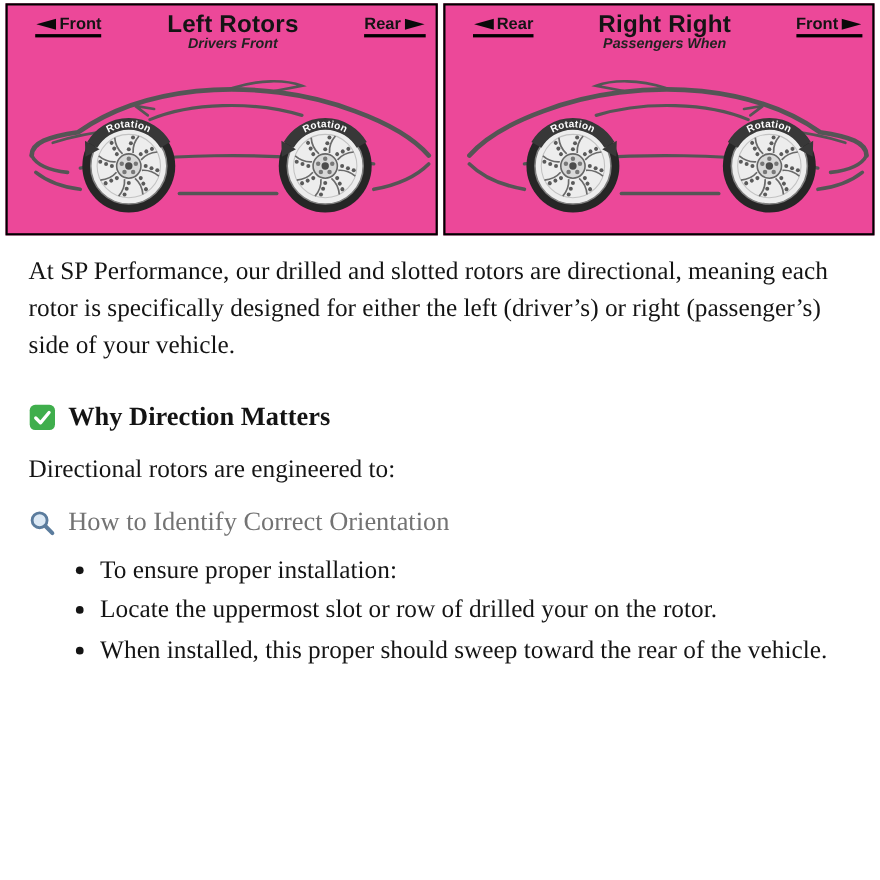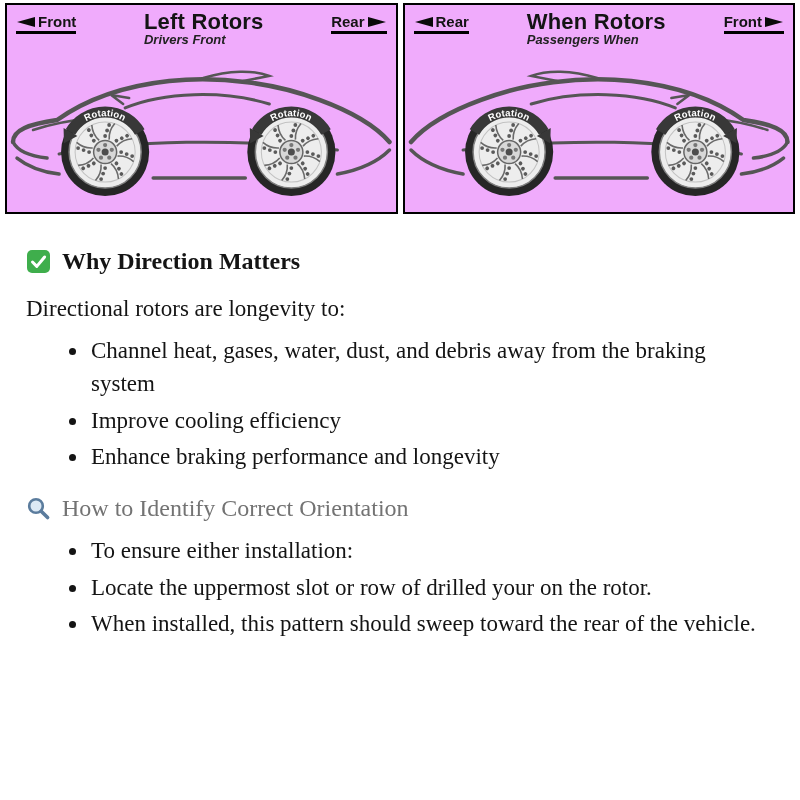--- a/index.html
+++ b/index.html
@@ -1,41 +1,41 @@
 <!DOCTYPE html>
 <html><head>
 <meta charset="utf-8">
 <style>
   * { margin:0; padding:0; box-sizing:border-box; }
   html,body { width:800px; height:800px; background:#ffffff; overflow:hidden; }
   body { font-family:"Liberation Serif","DejaVu Serif",serif; color:#141414; }
 
   
   .diagram { display:flex; gap:5px; padding:3px 5px 0 5px; }
-  .panel { flex:1; border:2px solid #000; background:#f0abfc; height:211px;
-           display:flex; flex-direction:column; overflow:hidden; }
+  .panel { flex:1; border:2px solid #000; background:#ec4899; height:211px;
+           display:flex; flex-direction:column; overflow:hidden;padding-left:16px; }
   .panel-header { display:flex; justify-content:space-between; align-items:flex-start;
                   padding:5px 9px 0 9px;
                   font-family:"Liberation Sans","DejaVu Sans",sans-serif; }
   .dir { display:inline-flex; align-items:center; gap:3px; font-weight:bold;
          font-size:15px; border-bottom:3px solid #000; padding-bottom:1px; margin-top:3px; }
   .dir svg { display:block; }
-  .titles { line-height:1.05; }
+  .titles { text-align:center; line-height:1.05; }
   .panel-title { font-size:22px; font-weight:bold; letter-spacing:.2px; }
   .panel-subtitle { font-size:13px; font-weight:bold; font-style:italic; color:#222; }
   .car-svg { width:100%; height:154px; display:block; margin-top:2px; }
   .rot-text { font-family:"Liberation Sans","DejaVu Sans",sans-serif; font-size:9.5px;
               font-weight:bold; fill:#ffffff; letter-spacing:.6px; }
 
   
   .content { padding:16px 26px 0 26px; max-width:790px; }
   .intro { font-size:23px; line-height:1.45; max-width:742px; }
   .sec-h { display:flex; align-items:center; gap:11px; }
   .sec-h .icon { flex:0 0 auto; display:inline-flex; }
-  h2.sec-h { font-size:24px; font-weight:bold; margin-top:18px; }
+  h2.sec-h { font-size:24px; font-weight:bold; margin-top:36px; }
   h3.sec-h { font-size:24px; font-weight:normal; margin-top:22px; color:#737373; }
   .lead { font-size:23px; margin-top:21px; }
   ul.blist { margin:12px 0 0 0; padding-left:63px; }
   ul.blist li { font-size:23px; line-height:1.45; margin:3px 0; padding-left:2px; max-width:700px; }
 </style>
 </head>
 <body>
 
 <svg width="0" height="0" style="position:absolute" aria-hidden="true">
   <defs>
@@ -149,21 +149,21 @@
 
   <div class="panel">
     <div class="panel-header">
       <span class="dir">
         <svg width="19" height="12" viewBox="0 0 19 12">
             <polygon points="19,1 19,11 1,6" fill="#0a0a0a"></polygon>
           </svg>
         <span>Rear</span>
       </span>
       <span class="titles">
-        <div class="panel-title">When Rotors</div>
+        <div class="panel-title">Right Right</div>
         <div class="panel-subtitle">Passengers When</div>
       </span>
       <span class="dir">
         <span>Front</span>
         <svg width="19" height="12" viewBox="0 0 19 12">
             <polygon points="0,1 0,11 18,6" fill="#0a0a0a"></polygon>
           </svg>
       </span>
     </div>
     <svg class="car-svg" viewBox="0 0 388 152">
@@ -184,48 +184,44 @@
         <text class="rot-text" text-anchor="middle" dominant-baseline="central">
           <textPath href="#tparcR" startOffset="50%">Rotation</textPath>
         </text>
       </g>
     </svg>
   </div>
 </div>
 
 <div class="content">
 
+  <p class="intro">At SP Performance, our drilled and slotted rotors are directional, meaning each rotor is specifically designed for either the left (driver’s) or right (passenger’s) side of your vehicle.</p>
 
   <h2 class="sec-h">
     <span class="icon">
       <svg width="25" height="25" viewBox="0 0 25 25">
           <rect x="1" y="1" width="23" height="23" rx="5" fill="#3fae4c"></rect>
           <polyline points="6.5,13 10.8,17.4 18.6,8" fill="none" stroke="#ffffff" stroke-width="3" stroke-linecap="round" stroke-linejoin="round"></polyline>
         </svg>
     </span>
     <span>Why Direction Matters</span>
   </h2>
 
-  <p class="lead">Directional rotors are longevity to:</p>
-
-  <ul class="blist">
-    <li>Channel heat, gases, water, dust, and debris away from the braking system</li>
-    <li>Improve cooling efficiency</li>
-    <li>Enhance braking performance and longevity</li>
-  </ul>
+  <p class="lead">Directional rotors are engineered to:</p>
+
 
   <h3 class="sec-h">
     <span class="icon">
       <svg width="25" height="25" viewBox="0 0 25 25">
           <circle cx="10" cy="10" r="6.8" fill="#dce9f5" stroke="#5b7c9d" stroke-width="2.6"></circle>
           <line x1="15.2" y1="15.2" x2="21.6" y2="21.6" stroke="#5b7c9d" stroke-width="3.6" stroke-linecap="round"></line>
         </svg>
     </span>
     <span>How to Identify Correct Orientation</span>
   </h3>
 
   <ul class="blist">
-    <li>To ensure either installation:</li>
+    <li>To ensure proper installation:</li>
     <li>Locate the uppermost slot or row of drilled your on the rotor.</li>
-    <li>When installed, this pattern should sweep toward the rear of the vehicle.</li>
+    <li>When installed, this proper should sweep toward the rear of the vehicle.</li>
   </ul>
 
 </div>
 
 </body></html>

